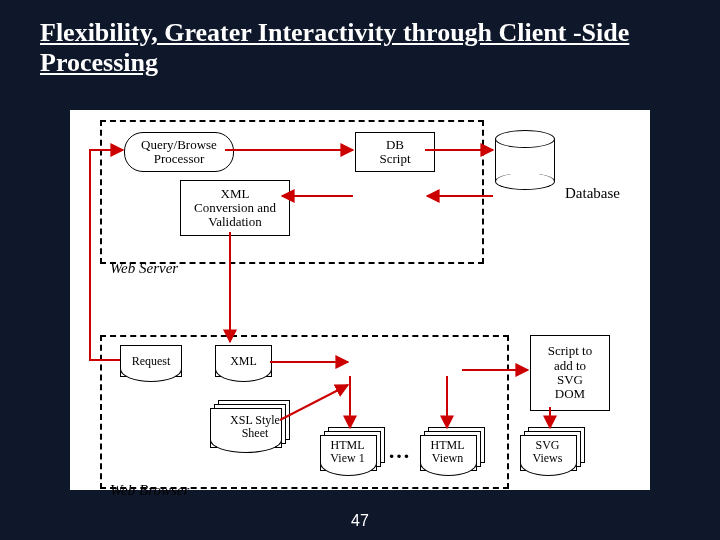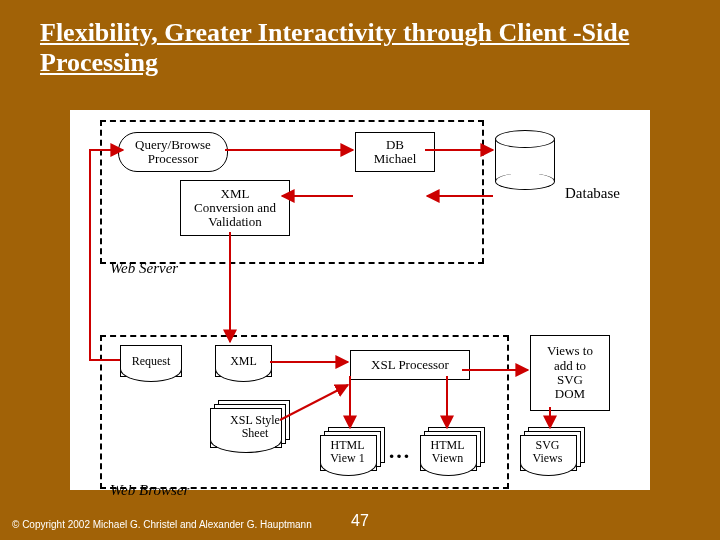--- a/index.html
+++ b/index.html
@@ -1,16 +1,16 @@
 <!DOCTYPE html>
 <html><head>
 <meta charset="utf-8">
 <style>
   html,body{margin:0;padding:0;background:#000;font-family:"Times New Roman",serif;}
-  .slide{position:relative;width:720px;height:540px;background:#a16207;color:#fff;}
+  .slide{position:relative;width:720px;height:540px;background:#0f172a;color:#fff;}
   .title{position:absolute;left:40px;top:18px;right:40px;font-size:26px;font-weight:bold;text-decoration:underline;line-height:1.15;}
   .canvas{position:absolute;left:70px;top:110px;width:580px;height:380px;background:#fff;color:#000;font-family:"Times New Roman",serif;}
   .box{position:absolute;border:1px solid #000;background:#fff;text-align:center;font-size:13px;line-height:1.1;display:flex;align-items:center;justify-content:center;flex-direction:column;padding:2px 4px;}
   .dash{border:2px dashed #000;position:absolute;}
   .lbl{position:absolute;font-style:italic;font-size:15px;}
   .ellipsis{position:absolute;font-size:22px;font-weight:bold;}
   .cyl{position:absolute;}
   .cyl .body{position:absolute;left:0;right:0;top:8px;bottom:8px;border-left:1px solid #000;border-right:1px solid #000;background:#fff;}
   .cyl .top{position:absolute;left:0;right:0;top:0;height:16px;border:1px solid #000;border-radius:50%;background:#fff;}
   .cyl .bot{position:absolute;left:0;right:0;bottom:0;height:16px;border:1px solid #000;border-radius:50%;border-top:none;background:#fff;}
@@ -35,43 +35,42 @@
   <div class="title">Flexibility, Greater Interactivity through Client -Side Processing</div>
 
   <div class="canvas">
 
     <div class="dash" style="left:30px;top:10px;width:380px;height:140px;"></div>
     <div class="dash" style="left:30px;top:225px;width:405px;height:150px;"></div>
 
     <div class="lbl" style="left:40px;top:150px;">Web Server</div>
     <div class="lbl" style="left:40px;top:352px;margin-top:20px;">Web Browser</div>
 
-    <div class="box" style="left:48px;top:22px;width:100px;height:34px;white-space:pre-line;border-radius:19px;">Query/Browse
+    <div class="box" style="left:54px;top:22px;width:100px;height:34px;white-space:pre-line;border-radius:19px;">Query/Browse
 Processor</div>
     <div class="box" style="left:110px;top:70px;width:100px;height:50px;white-space:pre-line;">XML
 Conversion and
 Validation</div>
     <div class="box" style="left:285px;top:22px;width:70px;height:34px;white-space:pre-line;">DB
-Michael</div>
+Script</div>
 
     <div class="cyl" style="left:425px;top:20px;width:60px;height:60px;">
       <div class="body"></div>
         <div class="bot"></div>
         <div class="top"></div>
     </div>
     <div style="position:absolute;left:495px;top:75px;font-size:15px;">Database</div>
 
     <div class="doc" style="left:50px;top:235px;width:60px;height:30px;">
       <div class="txt">Request</div>
     </div>
     <div class="doc" style="left:145px;top:235px;width:55px;height:30px;">
       <div class="txt">XML</div>
       <div style="position:absolute;left:-4px;top:4px;width:55px;height:26px;background:#c00;border:1px solid #000;z-index:-1;"></div>
     </div>
-    <div class="box" style="left:280px;top:240px;width:110px;height:24px;">XSL Processor</div>
 
     <div class="stack" style="left:140px;top:298px;width:70px;height:38px;">
       <div class="s1"></div>
         <div class="s2"></div>
         <div class="s3"></div>
       <div class="txt" style="white-space:pre-line;margin-left:20px;">XSL Style
 Sheet</div>
     </div>
 
     <div class="stack" style="left:250px;top:325px;width:55px;height:34px;">
@@ -90,21 +89,21 @@
 Viewn</div>
     </div>
     <div class="stack" style="left:450px;top:325px;width:55px;height:34px;">
       <div class="s1"></div>
         <div class="s2"></div>
         <div class="s3"></div>
       <div class="txt" style="white-space:pre-line;">SVG
 Views</div>
     </div>
 
-    <div class="box" style="left:460px;top:225px;width:70px;height:70px;white-space:pre-line;font-size:13px;">Views to
+    <div class="box" style="left:460px;top:225px;width:70px;height:70px;white-space:pre-line;font-size:13px;">Script to
 add to
 SVG
 DOM</div>
 
     <svg class="arrows" viewBox="0 0 580 380">
       <defs>
         <marker id="ah" viewBox="0 0 10 10" refX="9" refY="5" markerWidth="7" markerHeight="7" orient="auto">
           <path d="M0,0 L10,5 L0,10 z" fill="#c00"></path>
         </marker>
       </defs>
@@ -118,15 +117,14 @@
         <line x1="200" y1="252" x2="278" y2="252"></line>
         <line x1="210" y1="310" x2="278" y2="275"></line>
         <line x1="280" y1="266" x2="280" y2="318"></line>
         <line x1="377" y1="266" x2="377" y2="318"></line>
         <line x1="392" y1="260" x2="458" y2="260"></line>
         <line x1="480" y1="297" x2="480" y2="318"></line>
       </g>
     </svg>
   </div>
 
-  <div class="copyright">© Copyright 2002 Michael G. Christel and Alexander G. Hauptmann</div>
   <div class="pagenum">47</div>
 </div>
 
 </body></html>

